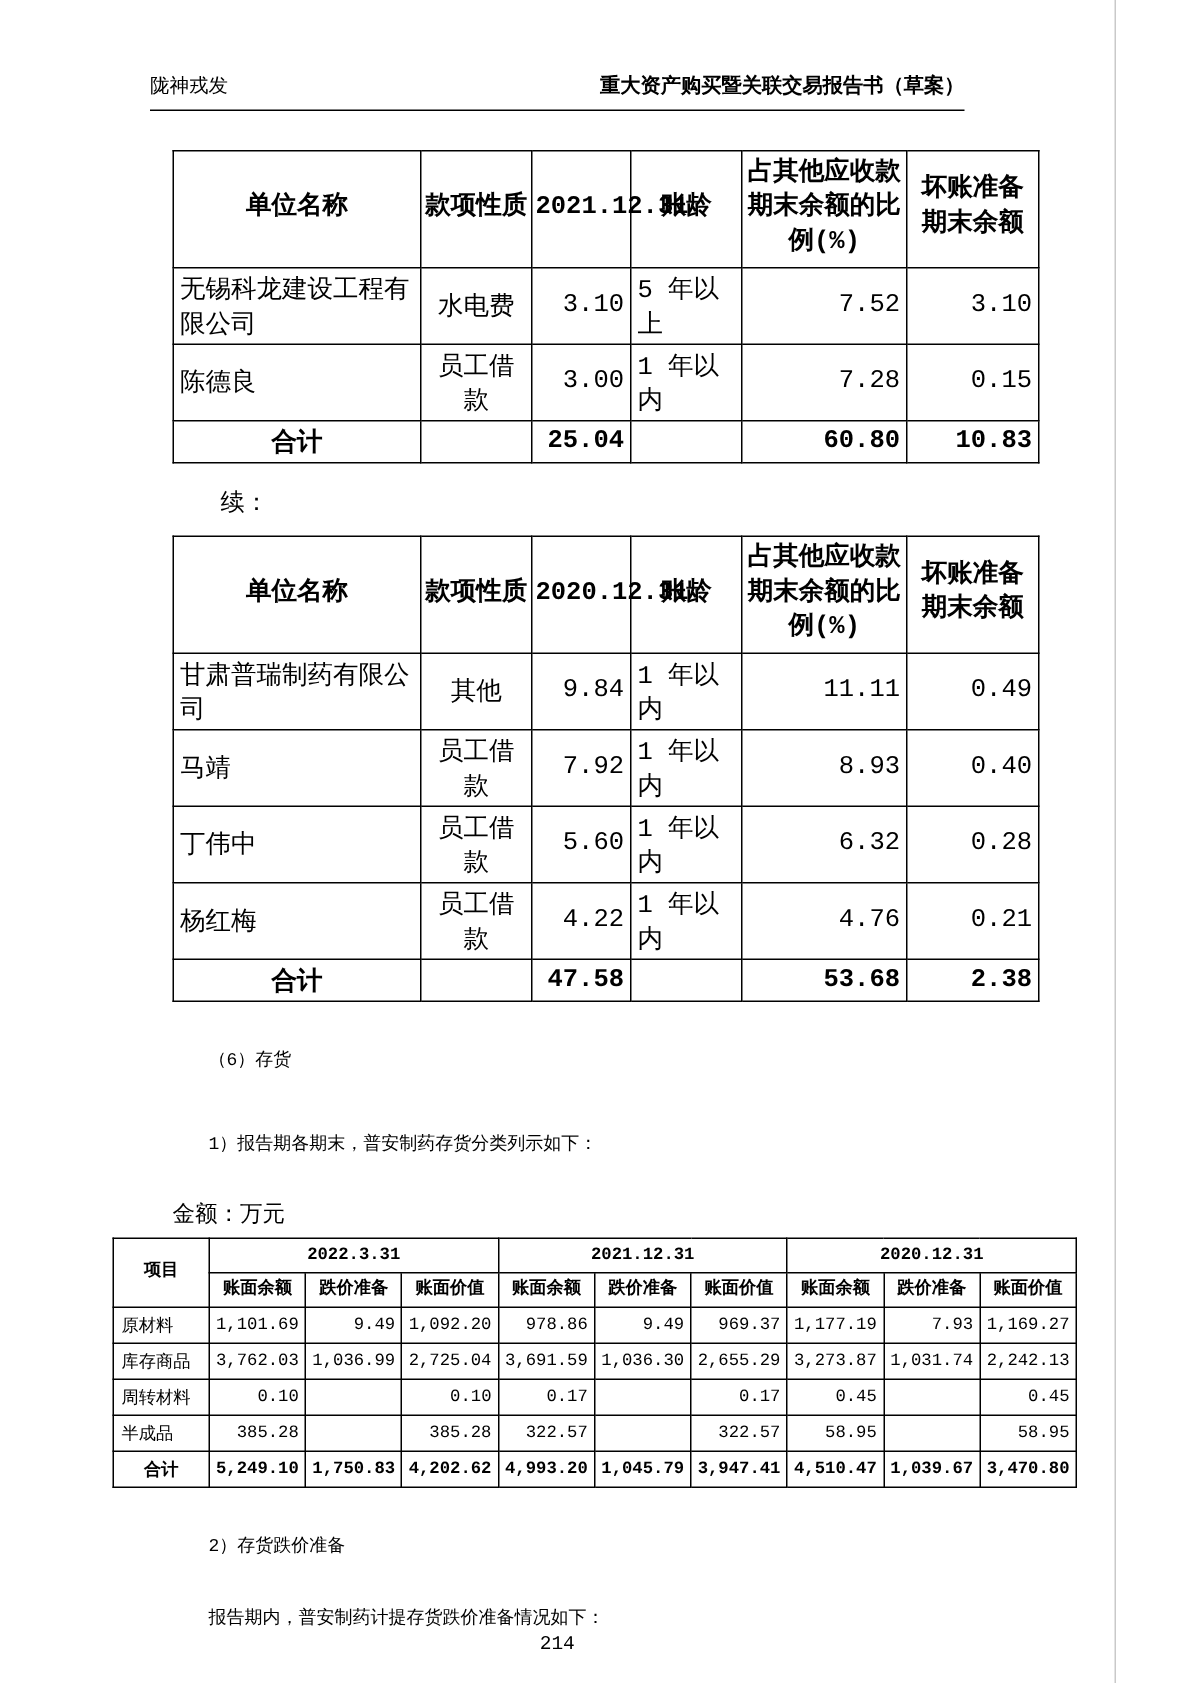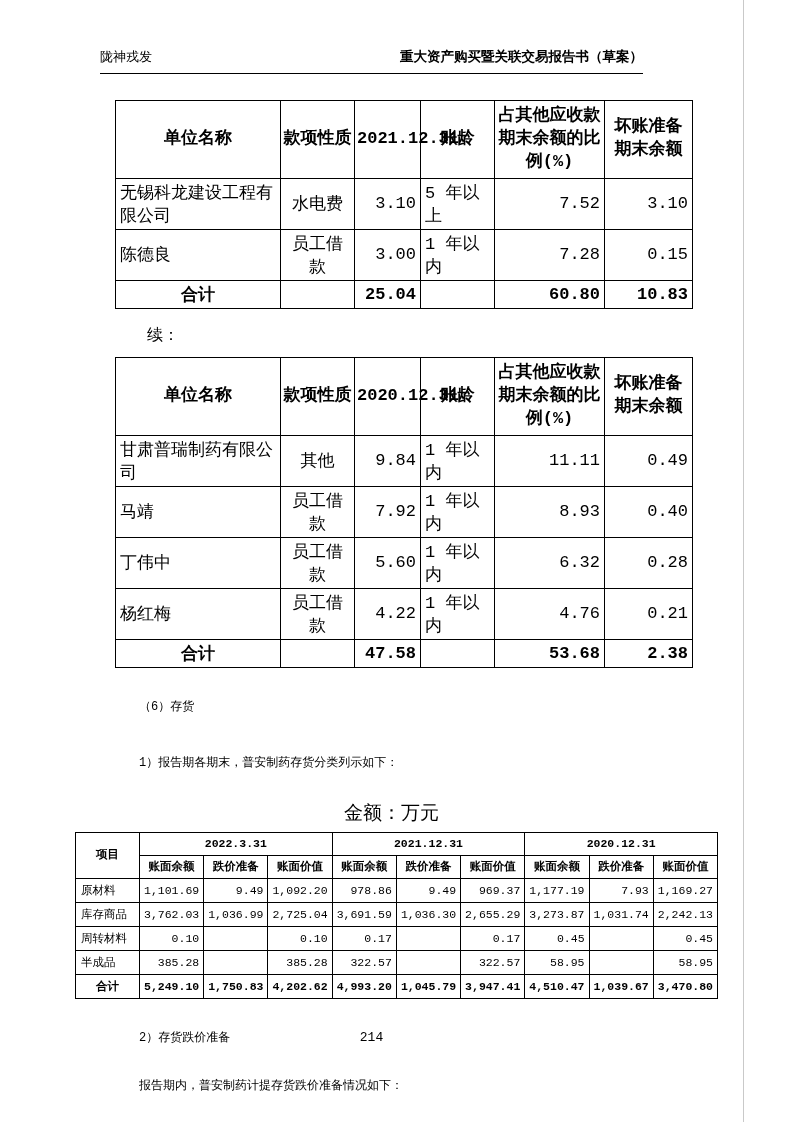--- a/index.html
+++ b/index.html
@@ -35,23 +35,23 @@
   .t3 { width:643px; margin-left:-40px; font-size:11.5px; margin-top:6px; }
   .t3 th { height:23px; padding:3px 2px; }
   .t3 td { height:24px; }
   .t3 .row-label { text-align:left; padding-left:5px; }
   
   .para { font-size:16px; line-height:34px; text-align:justify; text-indent:2em; }
   .plain { font-size:12px; line-height:34px; text-indent:2em; }
   .continue-label { font-size:16px; line-height:22px; text-indent:2em; margin:16px 0 10px 0; }
   .gap-sm { margin-top:14px; }
   .gap-md { margin-top:22px; }
-  .unit-note { font-size:19px; text-align:center; margin:20px -36px 6px 0; }
-  
-  .footer { position:absolute; top:1030px; left:0; width:100%; text-align:center; font-size:13px; }
+  .unit-note { font-size:15px; text-align:left; margin:20px -36px 6px 0; }
+  
+  .footer { position:absolute; top:1088px; left:0; width:100%; text-align:center; font-size:13px; }
 </style>
 </head>
 <body>
 
 <div class="page">
 
   <div class="header">
     <span class="hdr-left">陇神戎发</span>
     <span class="hdr-right">重大资产购买暨关联交易报告书（草案）</span>
   </div>

